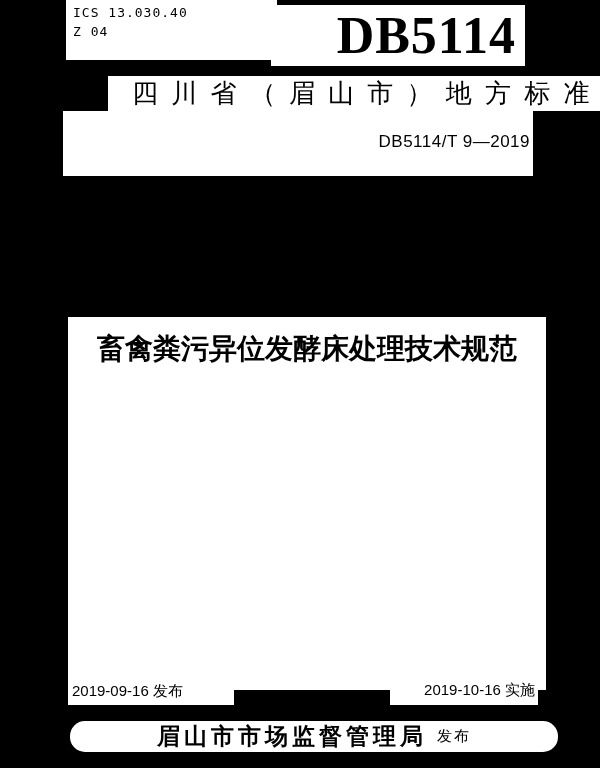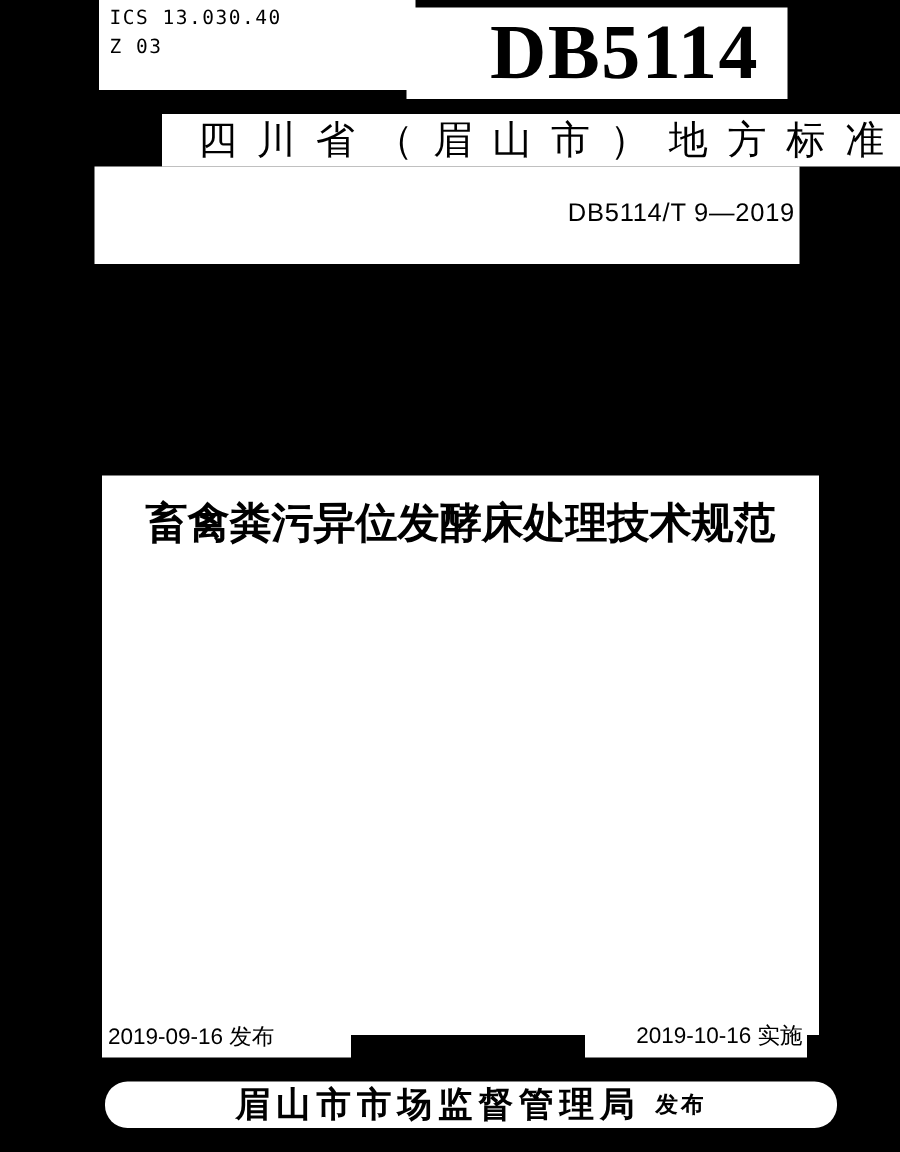--- a/index.html
+++ b/index.html
@@ -19,21 +19,21 @@
     left: 66px; top: 0; width: 211px; height: 60px;
     padding: 3px 0 0 7px;
     font-family: "DejaVu Sans Mono", monospace;
     font-size: 13px; line-height: 19px; letter-spacing: 1px;
   }
 
   
   #db-box {
     left: 271px; top: 5px; width: 254px; height: 61px;
     display: flex; align-items: center; justify-content: flex-end;
-    padding-right: 19px;
+    padding-right: 9px;
     font-family: "Liberation Serif", serif;
     font-weight: bold; font-size: 52px; letter-spacing: 1px;
   }
 
   
   #band-box {
     left: 63px; top: 76px; width: 496px; height: 35px;
     display: flex; align-items: flex-end;
     padding-left: 24px;
     font-size: 26px; letter-spacing: 3px;
@@ -78,32 +78,32 @@
   
   #publisher-bar {
     left: 70px; top: 721px; width: 488px; height: 31px;
     display: flex; align-items: center; justify-content: center; border-radius: 15px;
   }
   #publisher-name {
     font-size: 23px; font-weight: bold; letter-spacing: 4px;
     white-space: nowrap;
   }
   #publisher-release {
-    font-size: 15px; font-weight: bold; letter-spacing: 2px;
+    font-size: 15px; font-weight: normal; letter-spacing: 2px;
     margin-left: 10px; white-space: nowrap;
   }
 </style>
 </head>
 <body>
 
 <div id="page">
 
   <div id="ics-box" class="panel">
     <div>ICS 13.030.40</div>
-    <div>Z 03</div>
+    <div>Z 04</div>
   </div>
 
   <div id="db-box" class="panel">
     <span>DB5114</span>
   </div>
 
   <div id="band-box" class="panel">
     <span>四 川 省 （ 眉 山 市 ） 地 方 标 准</span>
   </div>
 

